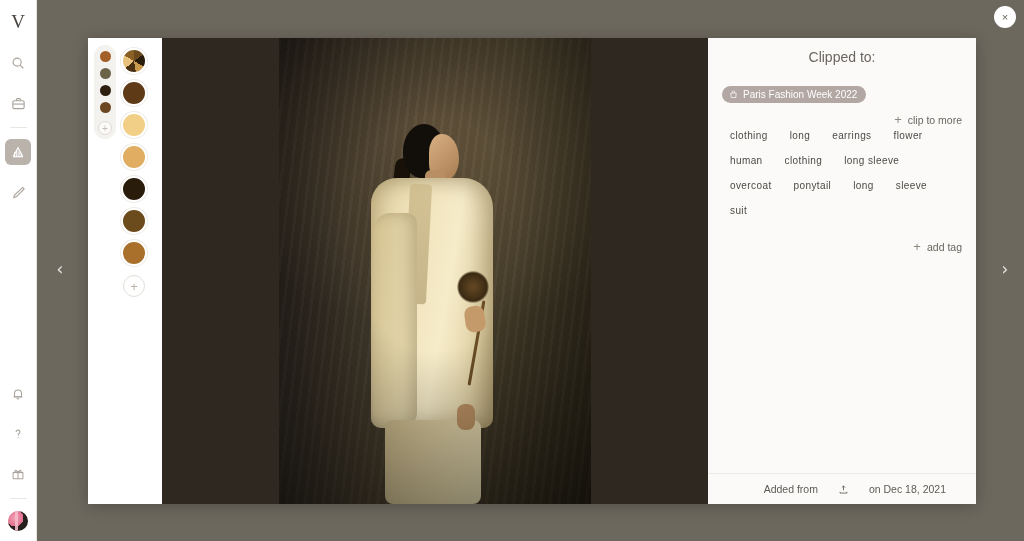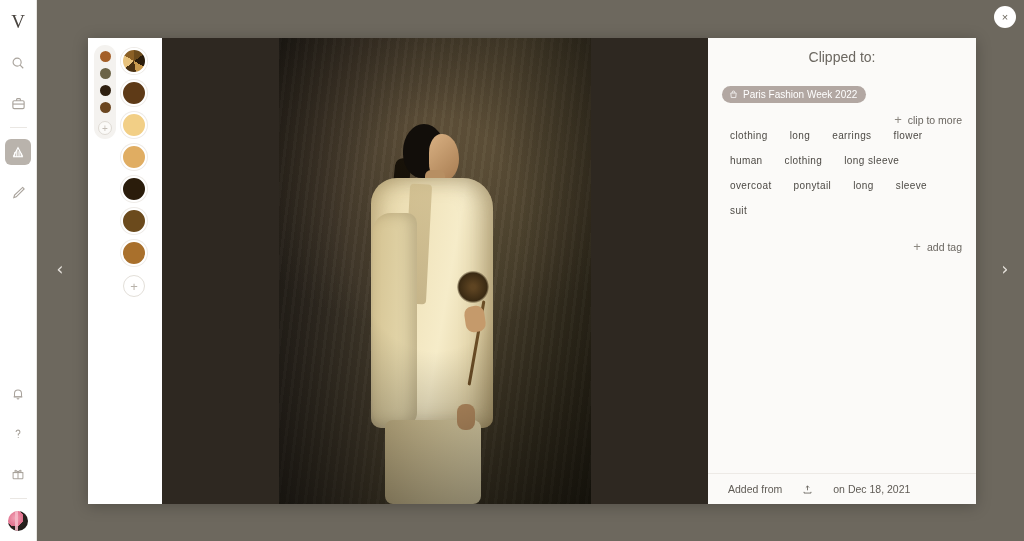--- a/index.html
+++ b/index.html
@@ -234,22 +234,22 @@
   .tags-wrap { display: flex; flex-wrap: wrap; }
   .tag {
     font-family: Liberation Sans, sans-serif;
     font-size: 10px; color: #4d4a45;
     letter-spacing: .4px;
     padding: 4px 8px; margin: 0 6px 6px 0;
     border-radius: 3px; cursor: pointer; white-space: nowrap;
   }
   .panel-foot {
     border-top: 1px solid #edeae6;
-    padding: 9px 20px;
-    display: flex; align-items: center; justify-content: flex-start;
+    padding: 9px 30px;
+    display: flex; align-items: center; justify-content: flex-end;
     gap: 20px; font-size: 10.5px; color: #5f5b55;
   }
   .foot-icon { display: flex; color: #5f5b55; }
   svg { display: block; }
 </style>
 </head>
 <body>
 
 <div id="root">
 

